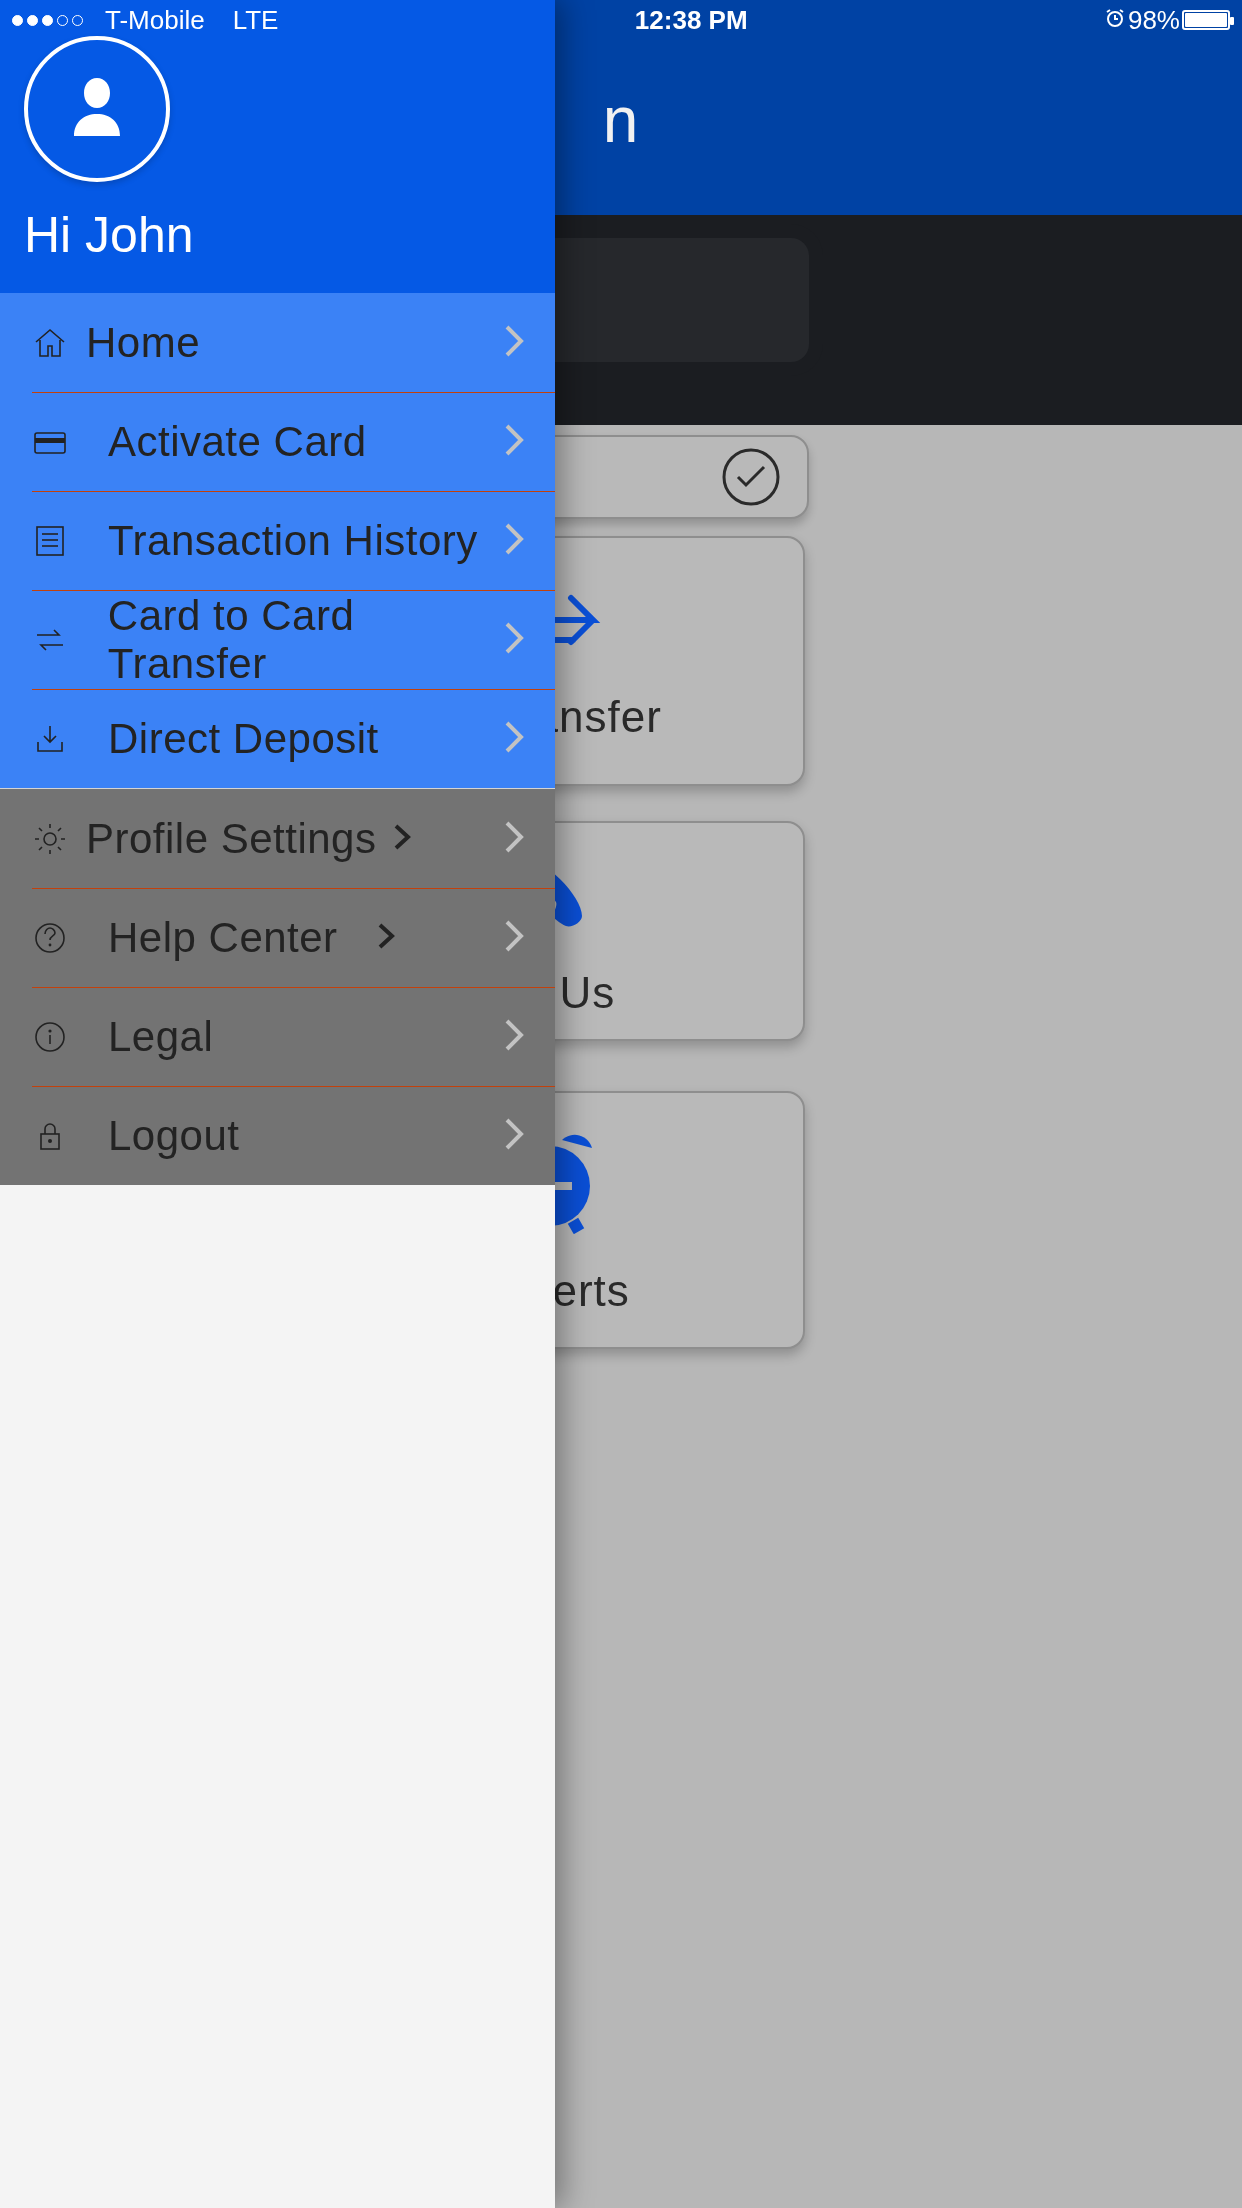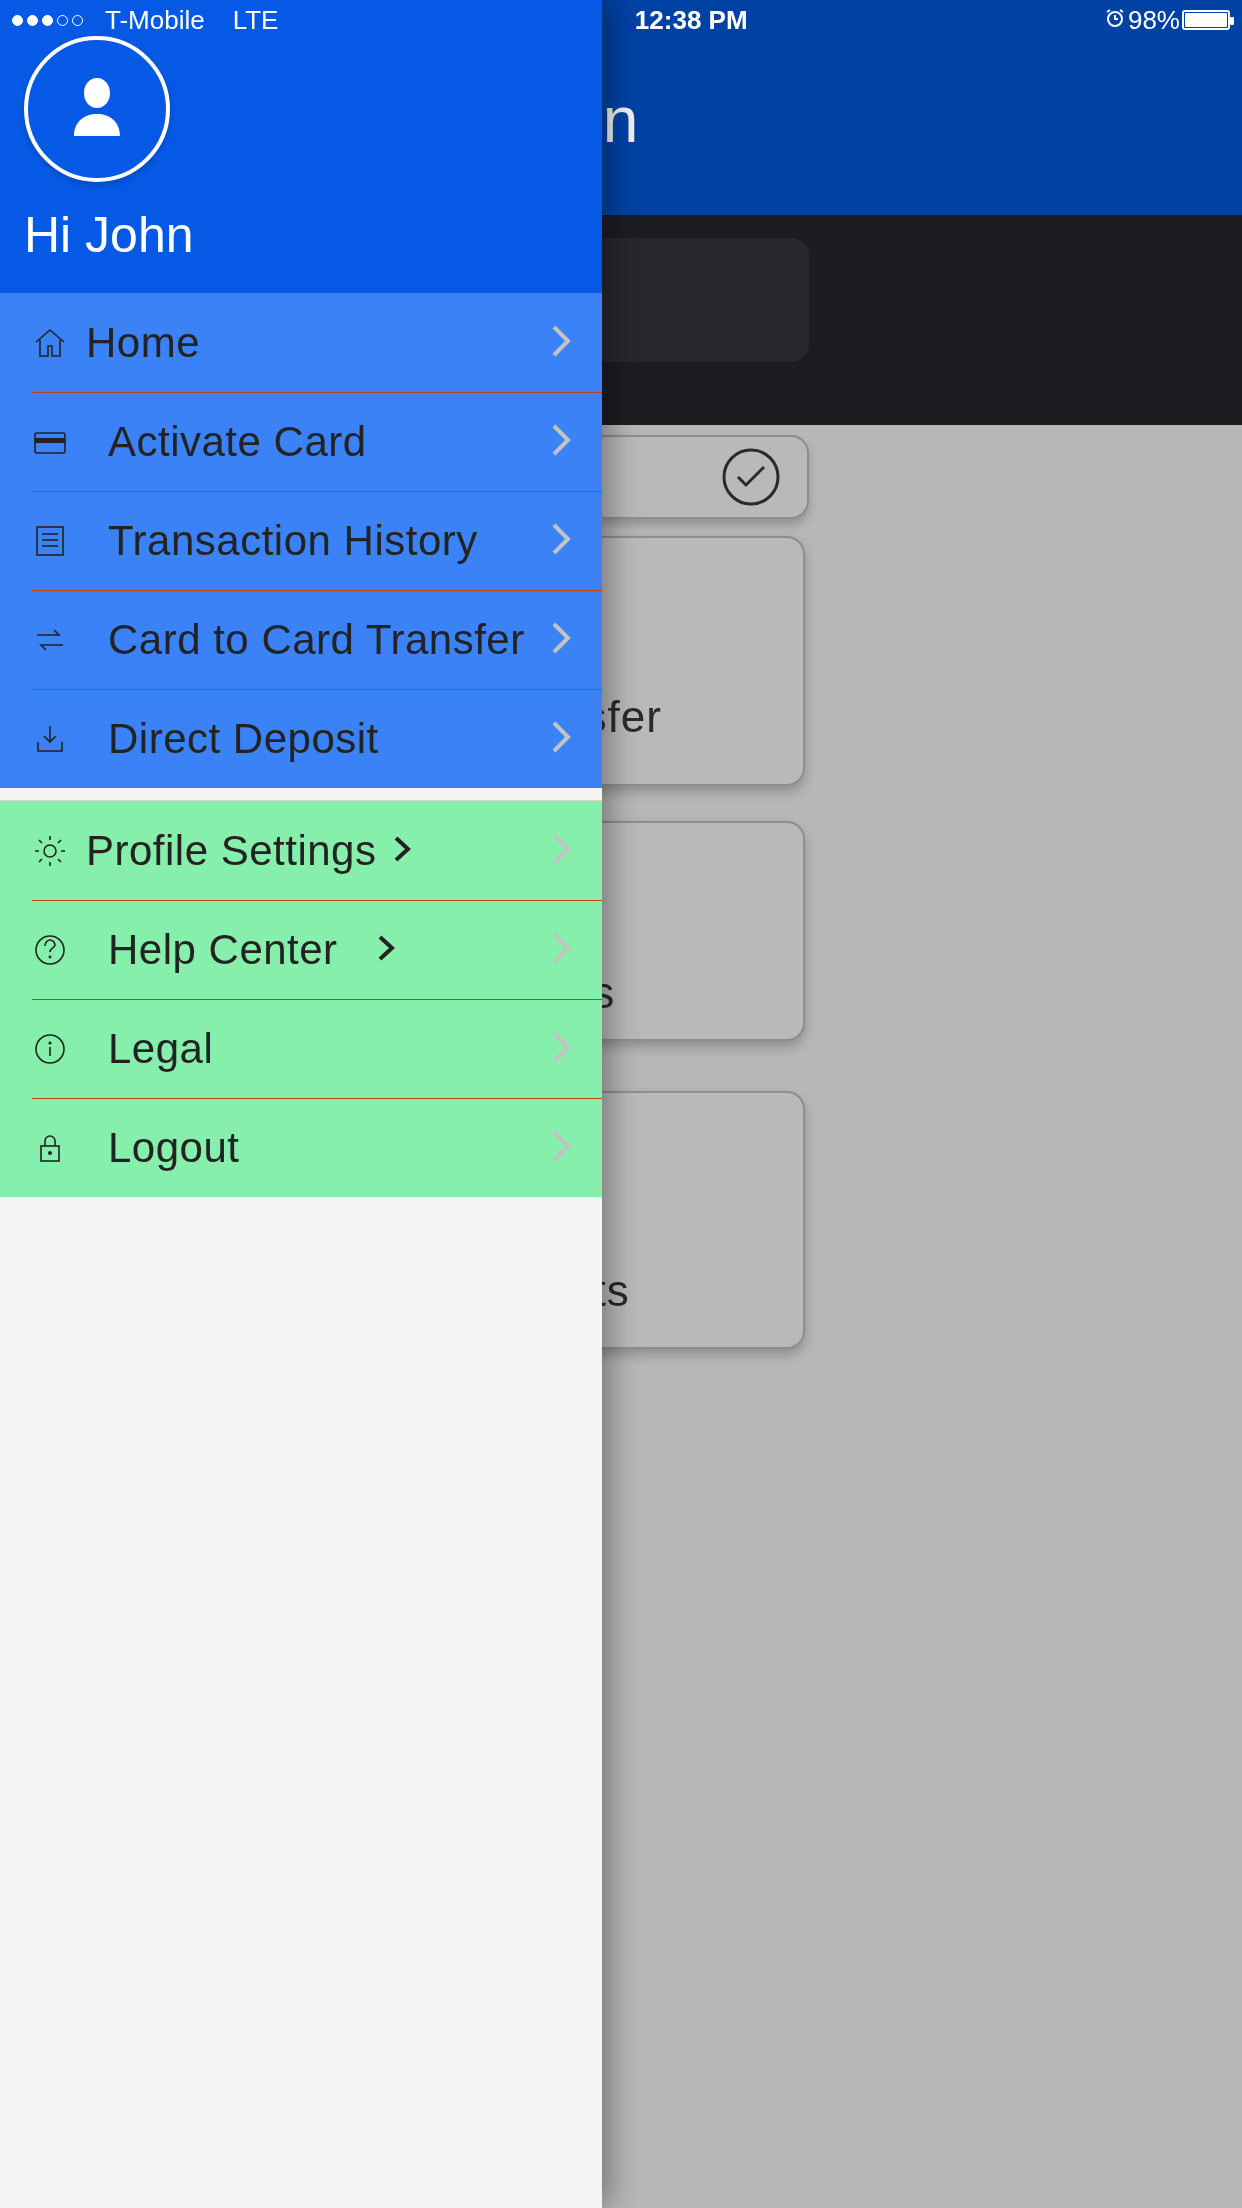--- a/index.html
+++ b/index.html
@@ -58,21 +58,21 @@
     .bg-check-circle { width: 60px; height: 60px; }
     
     .bg-tile { left: 295px; width: 510px; }
 
     .arrow-icon svg { width: 110px; height: 80px; }
     .phone-icon svg { width: 92px; height: 92px; }
     .clock-icon svg { width: 120px; height: 110px; }
 
     
     .drawer {
-      position: absolute; left: 0; top: 0; width: 602px; height: 100%;
+      position: absolute; left: 0; top: 0; width: 555px; height: 100%;
       background: #f4f4f4;
       box-shadow: 8px 0 28px rgba(0,0,0,.35);
       display: flex; flex-direction: column;
     }
     .drawer-header {
       background: #0559e5;
       padding: 40px 20px 20px 22px;
       height: 293px;
       position: relative;
     }
@@ -101,21 +101,21 @@
     .signal-dots { display: flex; gap: 4px; margin-right: 2px; }
     .dot { width: 11px; height: 11px; border-radius: 50%; border: 1.5px solid #fff; }
     .dot.full { background: #fff; }
     .battery-shell { width: 48px; height: 20px; border: 2px solid #fff; border-radius: 3px; position: relative; }
     .battery-shell::after { content: ""; position: absolute; right: -6px; top: 5px; width: 4px; height: 8px; background: #fff; border-radius: 1px; }
     .battery-fill { position: absolute; left: 1px; top: 1px; bottom: 1px; width: 95%; background: #fff; border-radius: 1px; }
     .alarm-icon svg { width: 22px; height: 22px; }
 
     
     .menu-group { background: #3b82f6; }
-    .menu-group.alt { background: #86efac; margin-top: 12px; }
+    .menu-group.alt { background: #737373; }
     .menu-item {
       display: flex; align-items: center;
       height: 99px; padding: 0 32px 0 32px;
       position: relative;
       cursor: pointer;
     }
     .menu-item + .menu-item { border-top: 1px solid #c2410c; margin-left: 32px; padding-left: 0; gap: 22px; }
     .menu-group + .menu-group { border-top: 1px solid #d4d4d4; }
     .mi-icon { width: 36px; height: 36px; margin-right: 18px; display: flex; align-items:center; justify-content:center; }
     .mi-icon svg { width: 34px; height: 34px; stroke: #222; fill: none; stroke-width: 1.6; }

